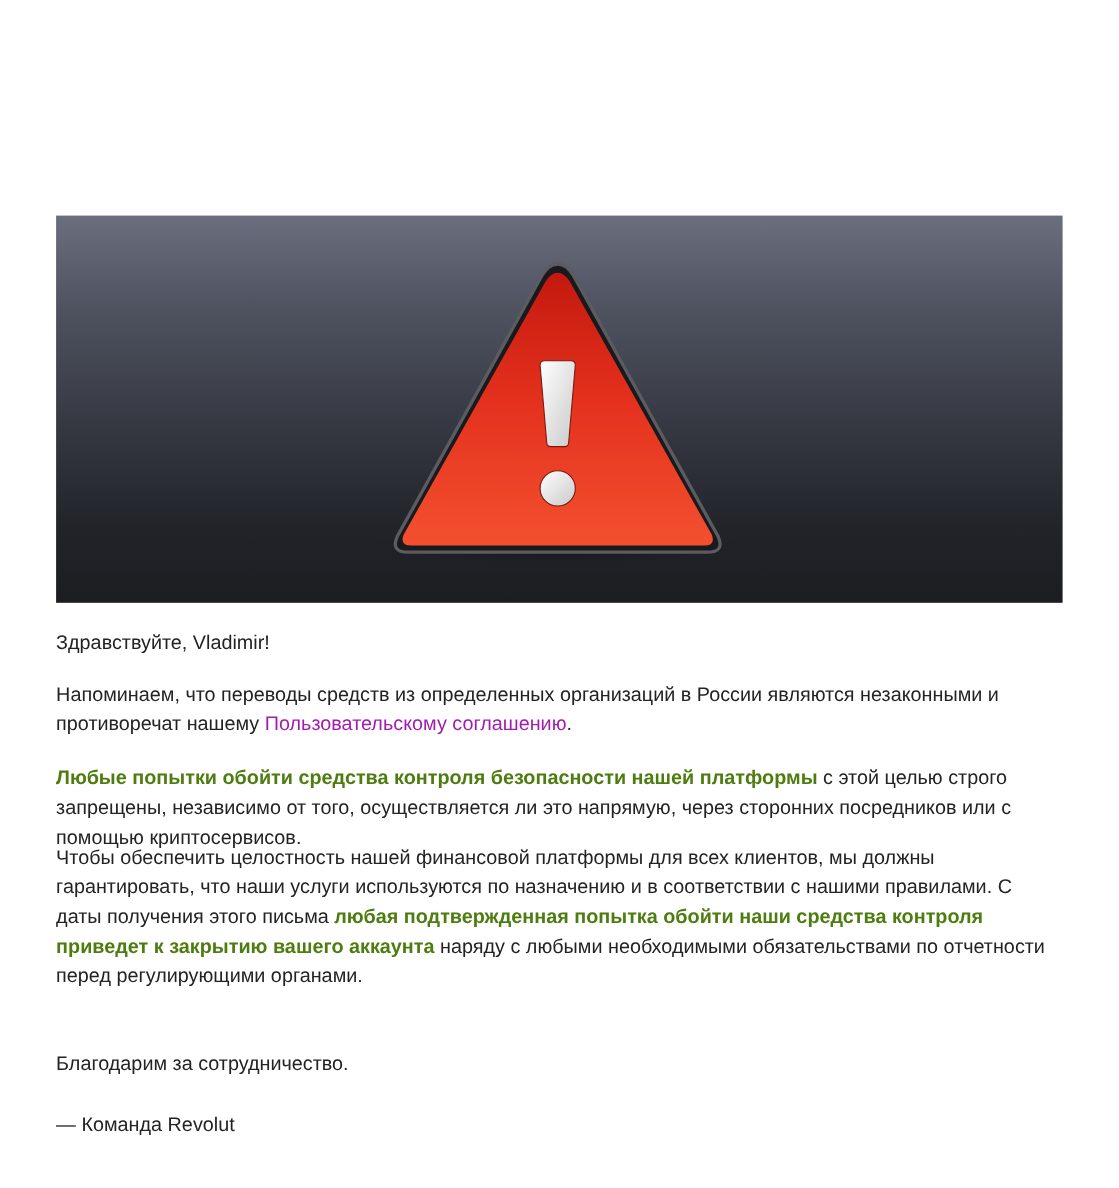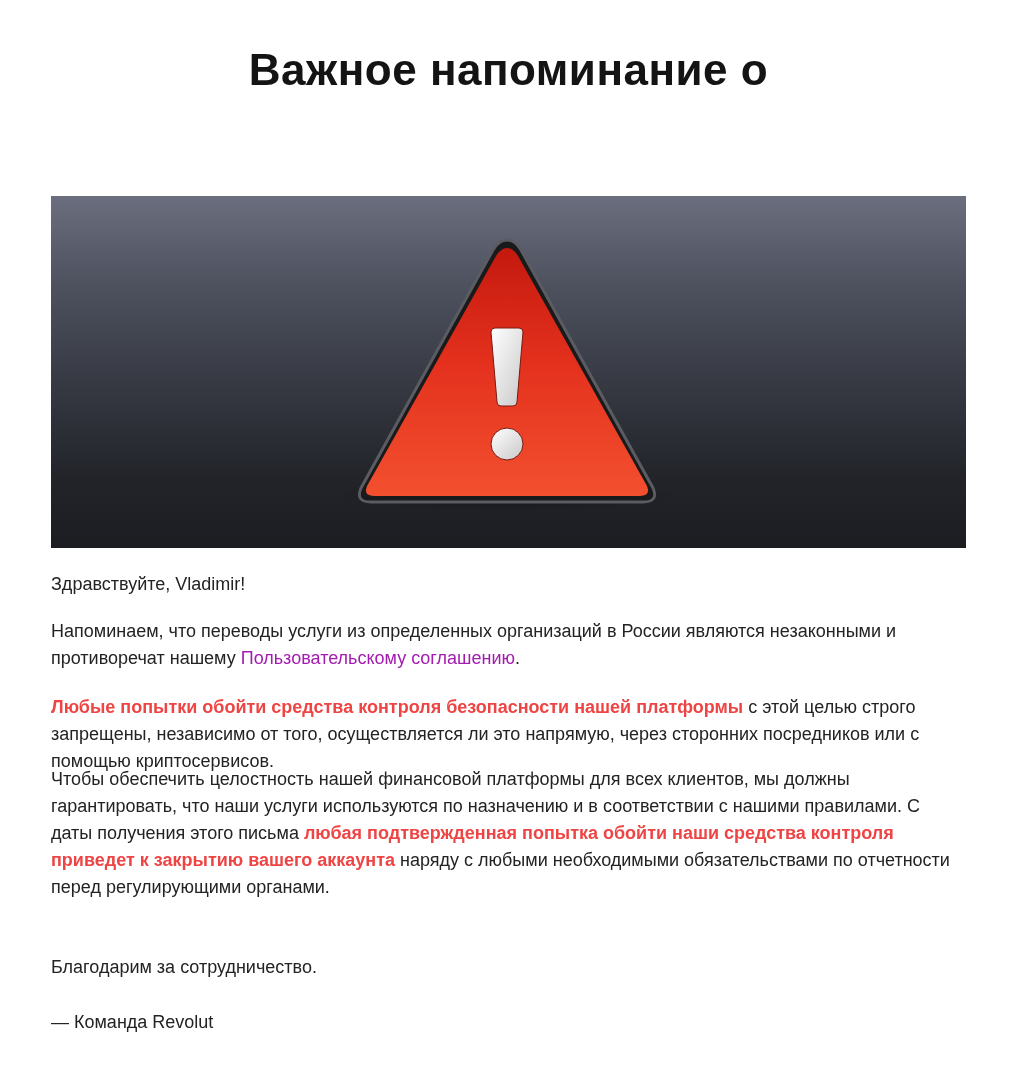--- a/index.html
+++ b/index.html
@@ -47,39 +47,39 @@
     position: absolute;
     left: 51px;
     width: 900px;
     font-size: 18px;
     line-height: 27px;
     color: #232323;
     margin: 0;
   }
   .body-text b {
     font-weight: bold;
-    color: #ef4444;
+    color: #4d7c0f;
   }
   .link {
     color: #a21caf;
     text-decoration: none;
     cursor: pointer;
   }
   #greeting { top: 571px; }
   #p1 { top: 618px; }
   #p2 { top: 694px; }
   #p3 { top: 766px; }
   #thanks { top: 954px; }
   #signature { top: 1009px; }
 </style>
 </head>
 <body>
 
 <h1 class="title">
-  <span>Важное напоминание о</span><br>
+  <br>
 </h1>
 
 <div class="banner">
   <svg width="915" height="352" viewBox="0 0 915 352">
     <defs>
       <linearGradient id="triFill" x1="0" y1="0" x2="0" y2="1">
         <stop offset="0" stop-color="#c4190f"></stop>
         <stop offset="0.45" stop-color="#e3301d"></stop>
         <stop offset="1" stop-color="#f3502f"></stop>
       </linearGradient>
@@ -100,21 +100,21 @@
     <path d="M456 52 Q 462 52 467 60 L 596 290 Q 600 300 589 300 L 323 300 Q 312 300 316 290 L 445 60 Q 450 52 456 52 Z" fill="url(#triFill)"></path>
 
     <path d="M440 136 Q 440 132 444 132 L 468 132 Q 472 132 472 136 L 466 206 Q 466 210 462 210 L 450 210 Q 446 210 446 206 Z" fill="url(#markFill)" stroke="#7a1a10" stroke-width="1"></path>
 
     <circle cx="456" cy="248" r="16" fill="url(#markFill)" stroke="#7a1a10" stroke-width="1"></circle>
   </svg>
 </div>
 
 <p class="body-text" id="greeting">Здравствуйте, Vladimir!</p>
 
-<p class="body-text" id="p1"><span>Напоминаем, что переводы услуги из определенных организаций в России являются незаконными и противоречат нашему </span><a class="link">Пользовательскому соглашению</a><span>.</span></p>
+<p class="body-text" id="p1"><span>Напоминаем, что переводы средств из определенных организаций в России являются незаконными и противоречат нашему </span><a class="link">Пользовательскому соглашению</a><span>.</span></p>
 
 <p class="body-text" id="p2"><b>Любые попытки обойти средства контроля безопасности нашей платформы</b><span> с этой целью строго запрещены, независимо от того, осуществляется ли это напрямую, через сторонних посредников или с помощью криптосервисов.</span></p>
 
 <p class="body-text" id="p3"><span>Чтобы обеспечить целостность нашей финансовой платформы для всех клиентов, мы должны гарантировать, что наши услуги используются по назначению и в соответствии с нашими правилами. С даты получения этого письма </span><b>любая подтвержденная попытка обойти наши средства контроля приведет к закрытию вашего аккаунта</b><span> наряду с любыми необходимыми обязательствами по отчетности перед регулирующими органами.</span></p>
 
 <p class="body-text" id="thanks">Благодарим за сотрудничество.</p>
 
 <p class="body-text" id="signature">— Команда Revolut</p>
 
 </body></html>

